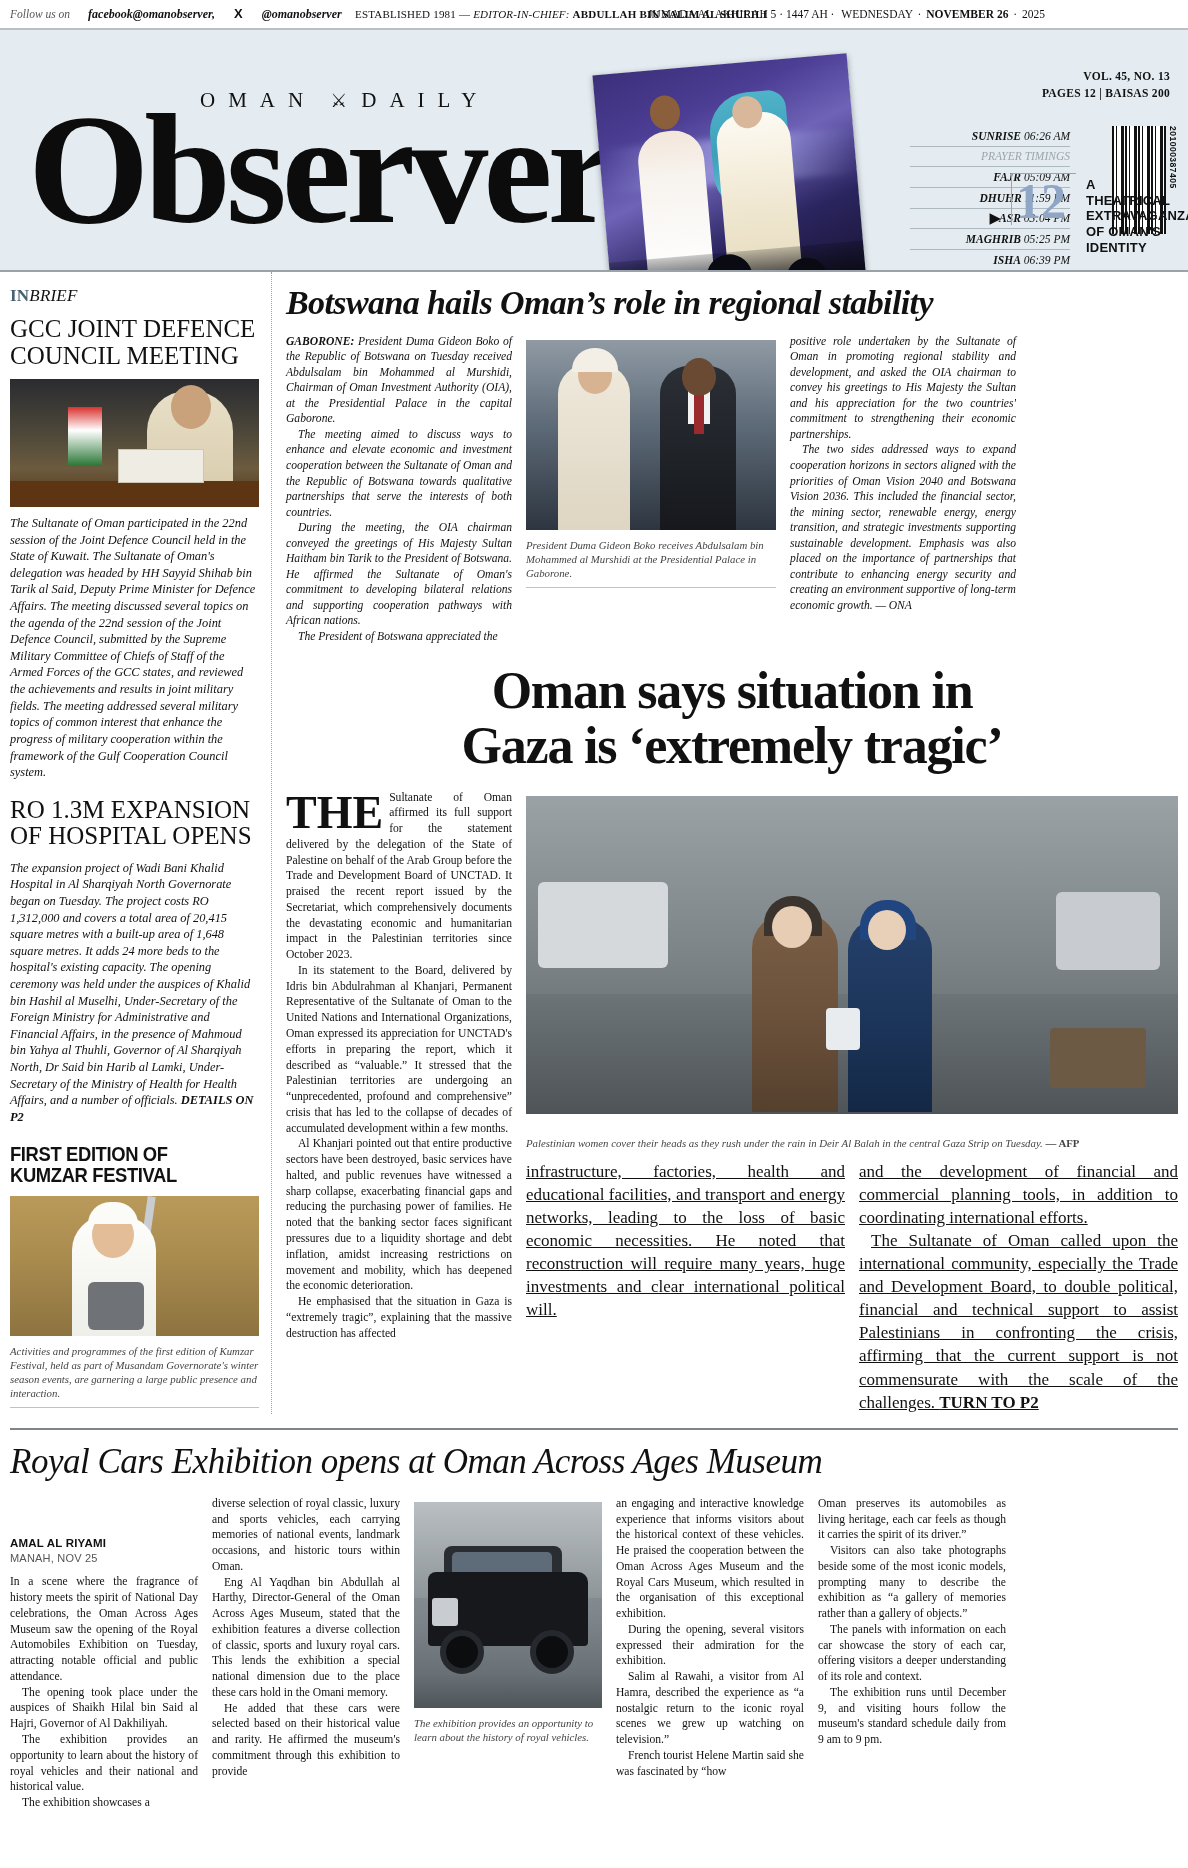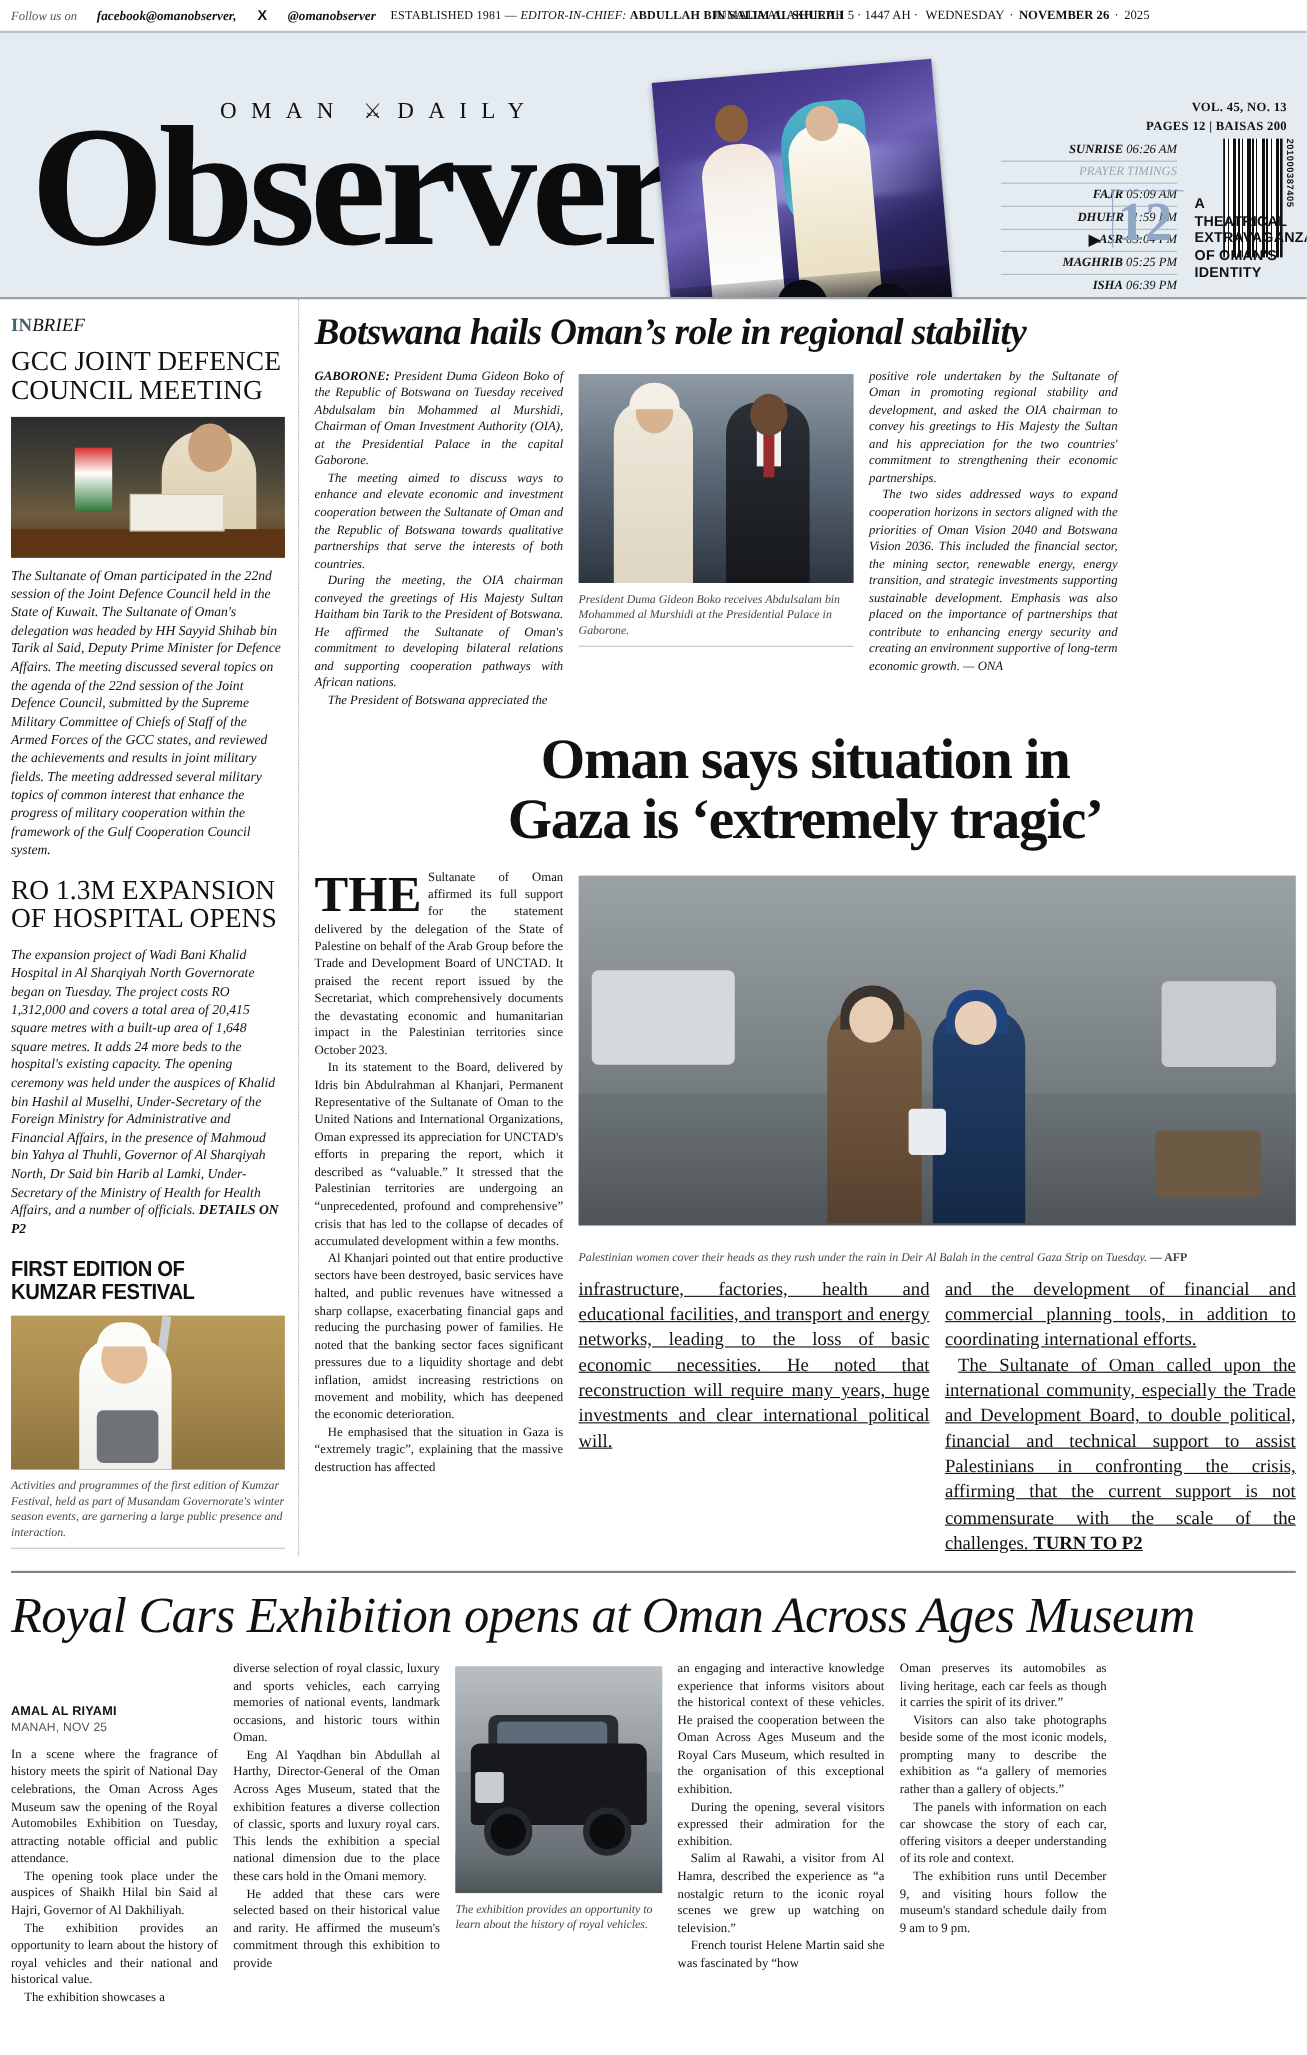--- a/index.html
+++ b/index.html
@@ -97,21 +97,21 @@
   }
   .mp-crowd {
     position:absolute; left:0; bottom:0; width:100%; height:42px;
     background:linear-gradient(180deg,rgba(0,0,0,.2),#0a0a12);
   }
   .mp-head-a { position:absolute; left:96px; bottom:-6px; width:46px; height:46px; background:#0a0a12; border-radius:50%; }
   .mp-head-b { position:absolute; left:176px; bottom:-10px; width:40px; height:40px; background:#0a0a12; border-radius:50%; }
 
   
   .vol-line {
-    position:absolute; right:18px; top:60px;
+    position:absolute; right:18px; top:38px;
     text-align:right; font-size:11.5px; font-weight:bold; letter-spacing:.3px; line-height:1.45;
   }
   .prayer-box {
     position:absolute; right:118px; top:96px;
     width:160px; text-align:right;
     font-size:11.5px; font-style:italic;
   }
   .prayer-row {
     border-bottom:1px solid #aeb8bf;
     padding:1.5px 0;
@@ -262,21 +262,21 @@
   .gaza-caption b { font-style:normal; font-weight:bold; }
   .gaza-bottom { display:flex; gap:14px; margin-top:10px; }
   .gaza-bottom div { font-size:17px; line-height:1.36; text-align:justify;text-decoration:underline; }
   .gaza-bottom p { margin:0; text-indent:12px; }
   .gaza-bottom p.first { text-indent:0; }
   .turnto { font-weight:bold; }
 
   
   .rule-top { border-top:2px solid #7d868c; margin:14px 10px 0 10px; }
   .royal-head {
-    font-size:46px; font-style:italic; font-weight:normal;
+    font-size:35px; font-style:italic; font-weight:normal;
     font-family:"Liberation Serif",serif;
     margin:12px 0 14px 0; letter-spacing:-.5px; padding:0 10px;
   }
   .royal-cols { display:flex; gap:14px; padding:0 10px 12px 10px; }
   .rc { font-size:11.6px; line-height:1.36; text-align:justify; }
   .rc p { margin:0; text-indent:12px; }
   .rc p.first { text-indent:0; }
   .byline { font-family:"Liberation Sans",sans-serif; font-weight:bold; font-size:11.5px; letter-spacing:.2px; }
   .dateline { font-family:"Liberation Sans",sans-serif; font-size:11px; color:#555; margin-bottom:8px; letter-spacing:.2px; }
   .rc1 { width:188px;margin-top:40px; }

